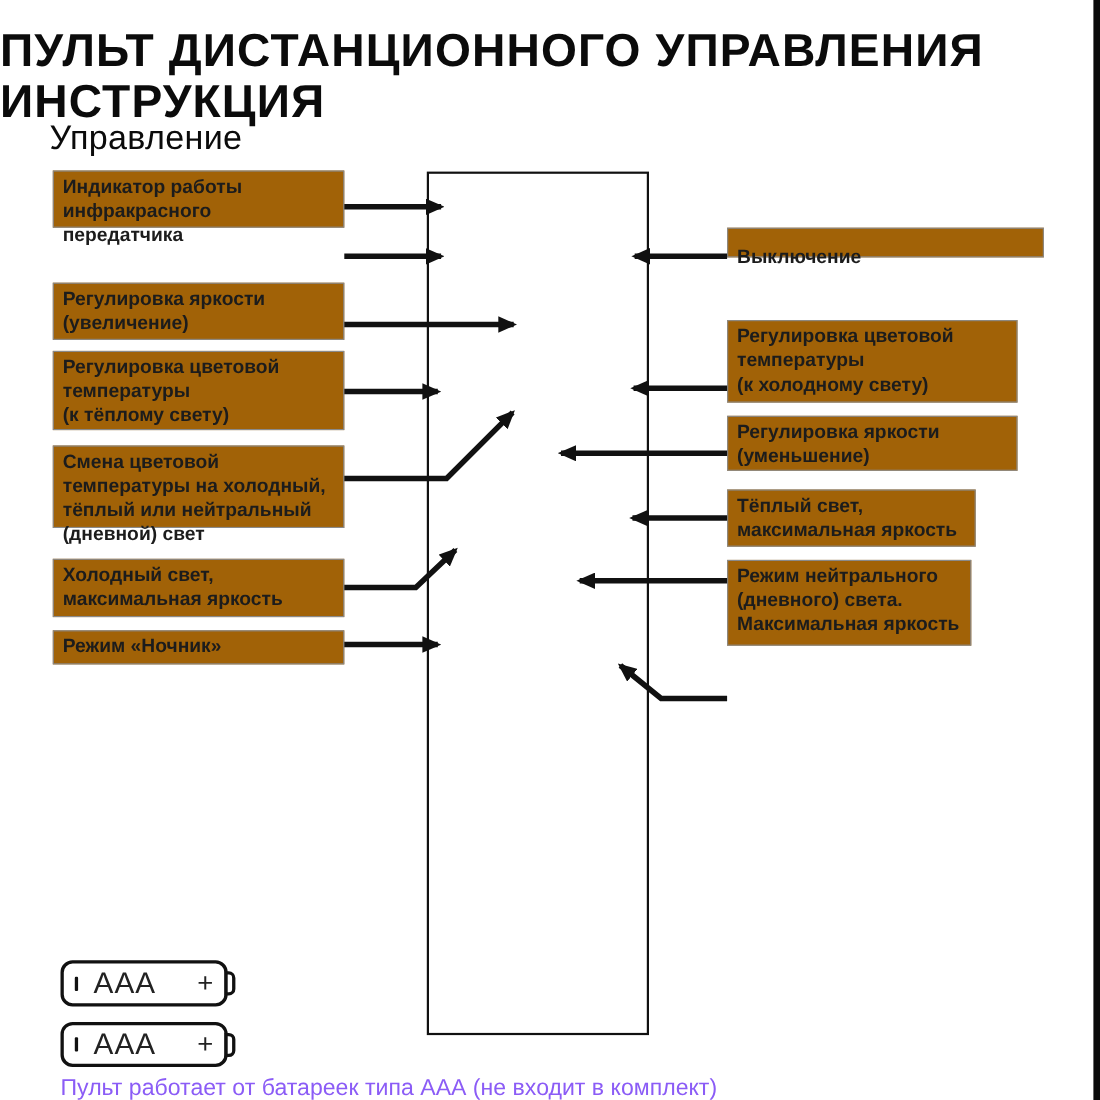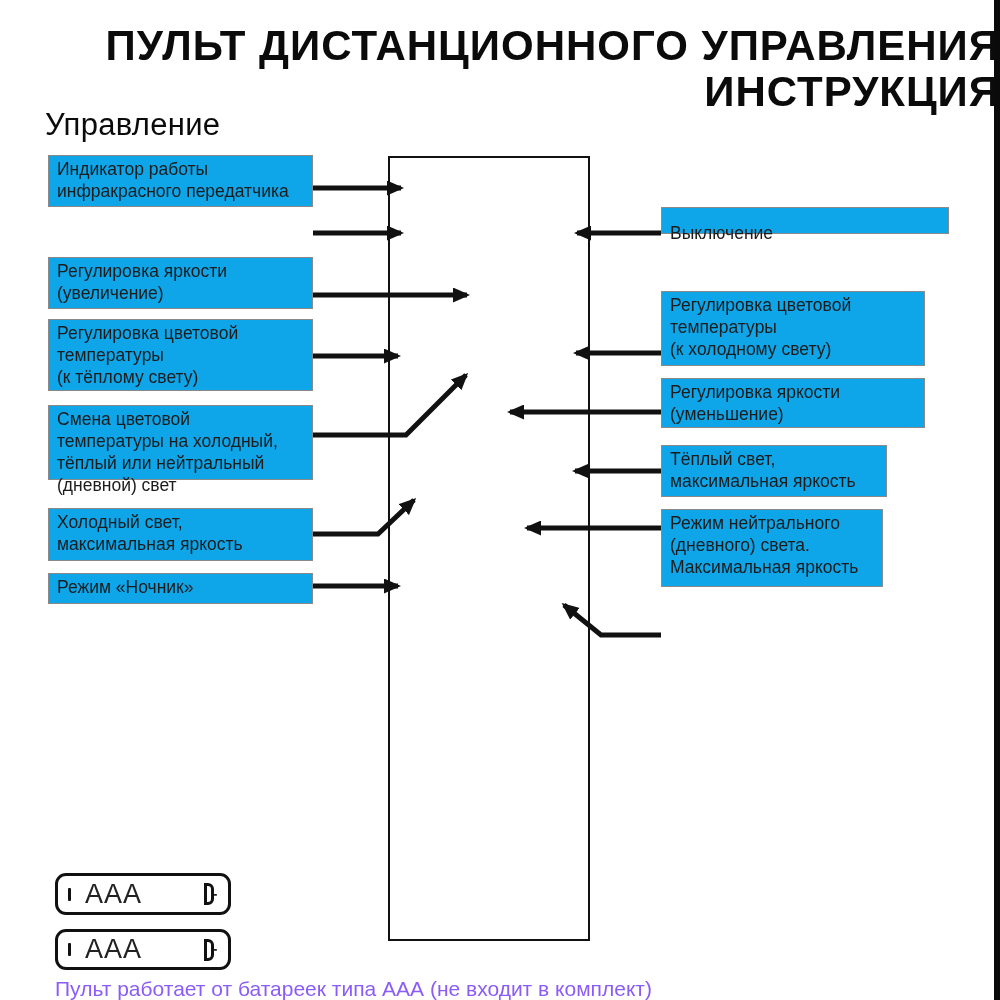--- a/index.html
+++ b/index.html
@@ -1,22 +1,22 @@
 <!DOCTYPE html>
 <html><head>
 <meta charset="utf-8">
 <style>
   html,body{margin:0;padding:0;background:#fff;}
   .canvas{position:relative;width:1000px;height:1000px;background:#fff;overflow:hidden;
           font-family:"Liberation Sans",sans-serif;color:#111;}
-  .title{position:absolute;left:0;width:100%;text-align:right;font-weight:900;
+  .title{position:absolute;left:0;width:100%;text-align:left;font-weight:900;
          font-size:42px;letter-spacing:1px;color:#0b0b0b;}
   .heading{position:absolute;font-weight:400;font-size:31px;letter-spacing:.3px;color:#0b0b0b;}
-  .callout{position:absolute;border:1.5px solid #8a8a8a;background:#0ea5e9;box-sizing:border-box;
-           font-size:17.5px;line-height:22px;padding:2px 8px;white-space:pre-line;color:#1c1c1c;z-index:10;}
+  .callout{position:absolute;border:1.5px solid #8a8a8a;background:#a16207;box-sizing:border-box;
+           font-size:17.5px;line-height:22px;padding:2px 8px;white-space:pre-line;color:#1c1c1c;z-index:10;font-weight:bold;}
   .connectors{position:absolute;left:0;top:0;z-index:50;pointer-events:none;}
   .remote{position:absolute;left:388px;top:156px;width:202px;height:785px;
           border:2.5px solid #111;box-sizing:border-box;background:#fff;z-index:1;}
   .circle{position:absolute;border-radius:50%;box-sizing:border-box;border:2.4px solid #111;background:#fff;
           display:flex;align-items:center;justify-content:center;}
   .ir-dot{position:absolute;left:414px;top:181px;width:13px;height:13px;border:2.2px solid #111;
           border-radius:50%;box-sizing:border-box;background:#fff;}
   .slot{width:9px;height:34px;border:2px solid #111;border-radius:4px;box-sizing:border-box;}
   .ring-outer{width:35px;height:35px;border:2px solid #111;border-radius:50%;box-sizing:border-box;
               display:flex;align-items:center;justify-content:center;}
@@ -30,21 +30,21 @@
               display:flex;align-items:center;justify-content:center;}
   .dial-abs{position:absolute;}
   .sign{position:absolute;width:34px;text-align:center;font-weight:700;color:#111;}
   .kk{position:absolute;width:50px;text-align:center;font-family:"DejaVu Serif",serif;
       font-weight:700;font-size:24px;color:#111;line-height:30px;}
   .pct{font-weight:800;font-size:10.5px;letter-spacing:-.3px;color:#111;line-height:10px;}
   .btn-col{flex-direction:column;}
   .neutral-pct{position:absolute;left:0;top:0;width:100%;height:100%;display:flex;
                align-items:center;justify-content:center;font-weight:800;font-size:9px;
                letter-spacing:-.3px;color:#111;}
-  .battery{position:absolute;left:55px;width:176px;border:3px solid #111;border-radius:11px;
+  .battery{position:absolute;left:55px;width:152px;border:3px solid #111;border-radius:11px;
            box-sizing:border-box;background:#fff;display:flex;align-items:center;}
   .bat-tick{width:3px;height:13px;background:#111;border-radius:1px;margin-left:10px;}
   .bat-label{margin-left:14px;font-size:27px;letter-spacing:1px;color:#222;}
   .bat-plus{margin-left:auto;margin-right:10px;font-size:25px;color:#222;}
   .bat-nub{position:absolute;width:10px;height:22px;border:3px solid #111;
            border-radius:0 6px 6px 0;box-sizing:border-box;background:#fff;}
   .footer{position:absolute;left:55px;top:977px;font-size:21px;color:#8b5cf6;}
   .edge-strip{position:absolute;left:994px;top:0;width:6px;height:1000px;background:#0a0a0a;}
   svg{display:block;}
 </style>

